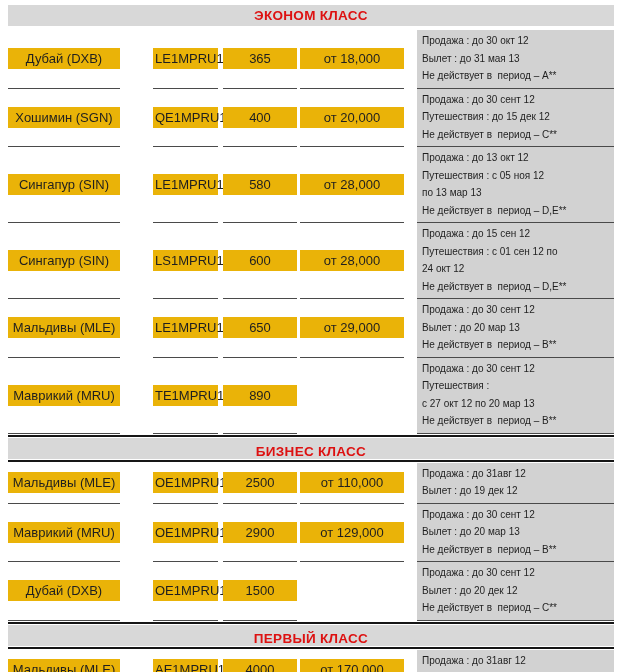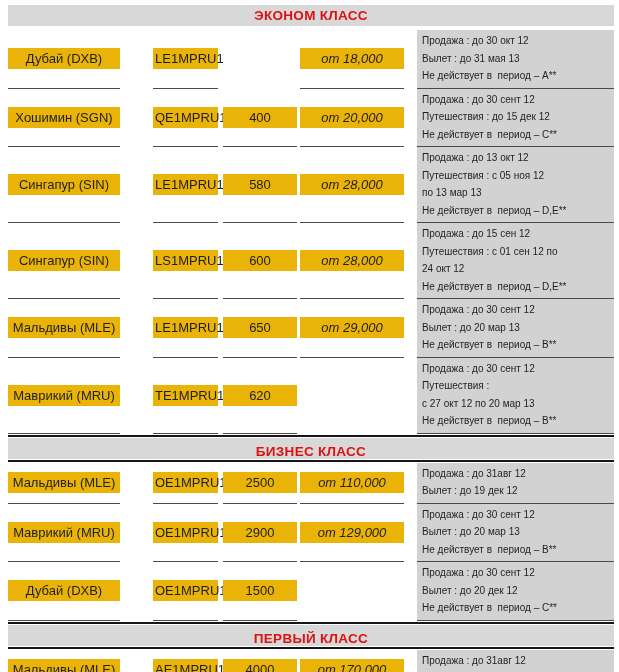--- a/index.html
+++ b/index.html
@@ -31,21 +31,21 @@
     grid-template-columns:112px 13px 85px 5px 74px 3px 104px 13px 197px;
   }
   .cell{
     grid-row:1;
     border-bottom:1px solid #4a4a4a;
     display:flex;align-items:center;
   }
   .c1{grid-column:1;}
   .c2{grid-column:3;margin-left:20px;}
   .c3{grid-column:5;}
-  .c4{grid-column:7;font-style:italic;}
+  .c4{grid-column:7;}
   .chip{
     background:#eab308;
     width:100%;box-sizing:border-box;
     text-align:center;
     font-size:13px;
     padding:3px 2px;
   }
   .cond{
     grid-row:1;grid-column:9;
     background:#d2d2d2;
@@ -68,20 +68,23 @@
     <span class="sec-label">ЭКОНОМ КЛАСС</span>
   </div>
 
   <div class="row r3">
     <div class="cell c1">
         <span class="chip">Дубай (DXB)</span>
       </div>
     <div class="cell c2">
         <span class="chip">LE1MPRU1</span>
       </div>
+    <div class="cell c3">
+        <span class="chip">365</span>
+      </div>
     <div class="cell c4">
         <span class="chip">от 18,000</span>
       </div>
     <div class="cond">Продажа : до 30 окт 12
 Вылет : до 31 мая 13
 Не действует в  период – A**</div>
   </div>
 
   <div class="row r3">
     <div class="cell c1">
@@ -158,21 +161,21 @@
   </div>
 
   <div class="row r4">
     <div class="cell c1">
         <span class="chip">Маврикий (MRU)</span>
       </div>
     <div class="cell c2">
         <span class="chip">TE1MPRU1</span>
       </div>
     <div class="cell c3">
-        <span class="chip">620</span>
+        <span class="chip">890</span>
       </div>
     <div class="cond">Продажа : до 30 сент 12
 Путешествия :
 с 27 окт 12 по 20 мар 13
 Не действует в  период – B**</div>
   </div>
 
   <div class="hr"></div>
   <div class="sec mid">
     <span class="sec-label">БИЗНЕС КЛАСС</span>

